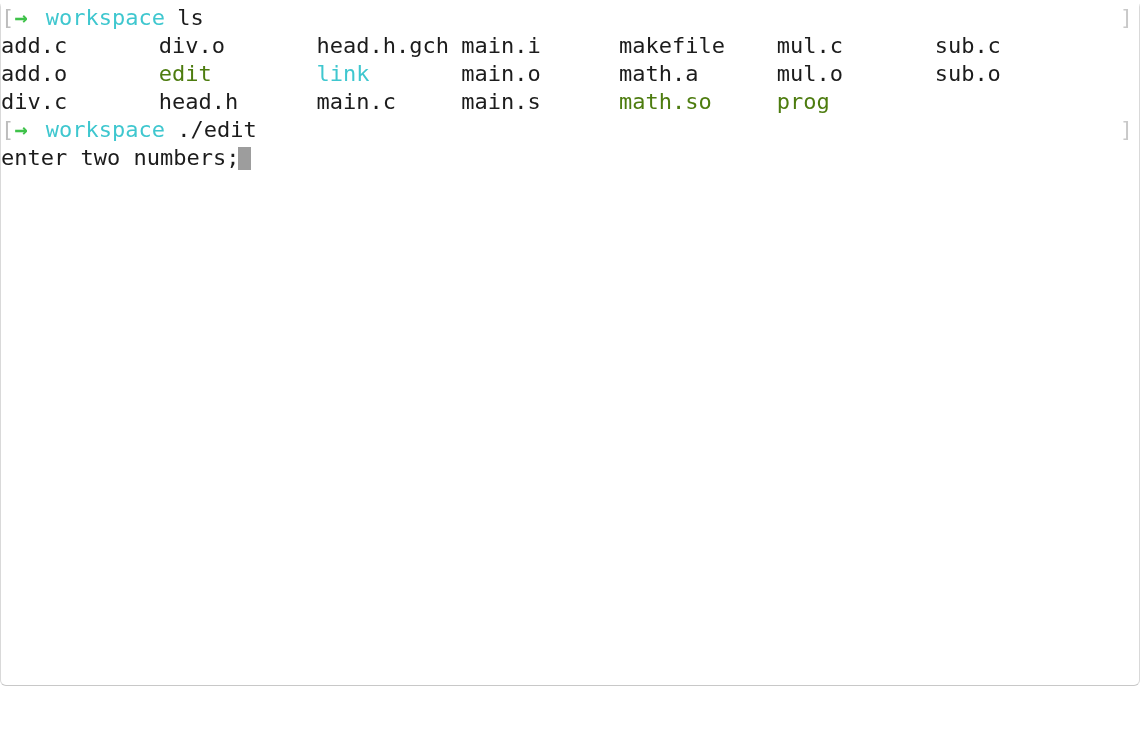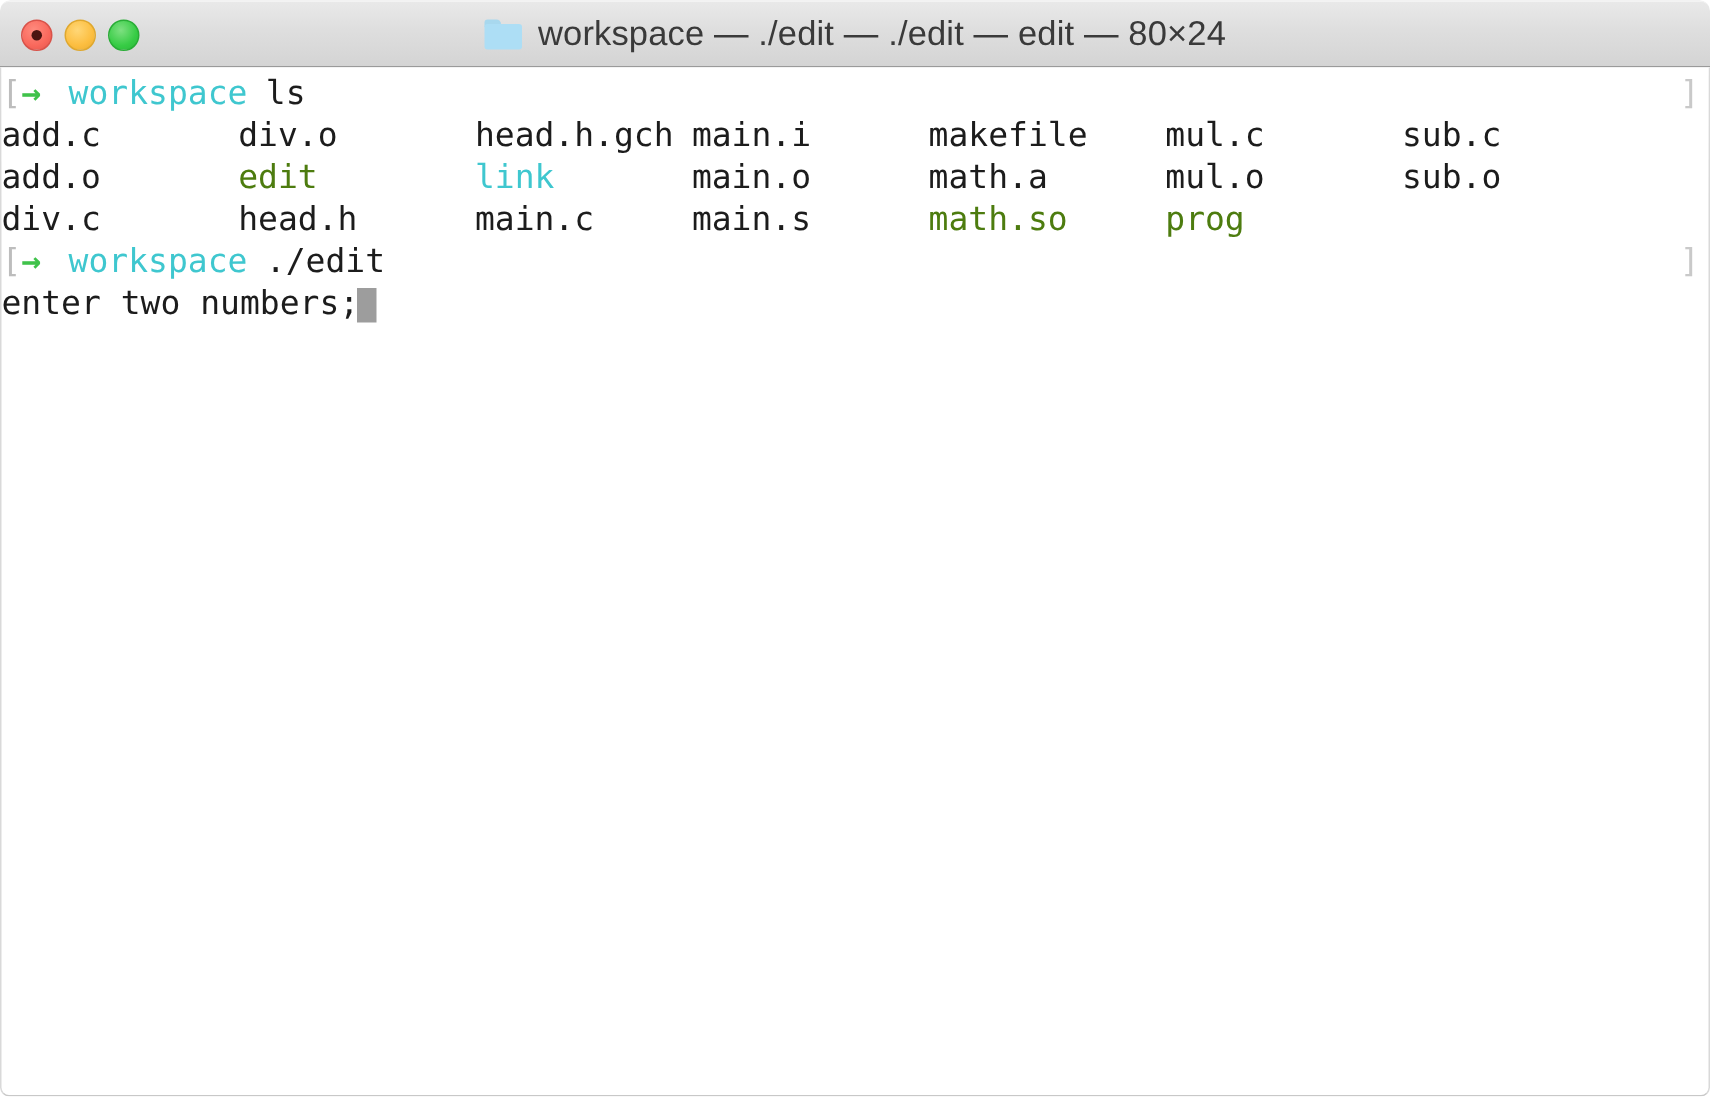--- a/index.html
+++ b/index.html
@@ -171,32 +171,18 @@
     right: 6px;
     top: 0;
     color: #c9c9c9;
   }
 </style>
 </head>
 <body>
 
 <div class="window">
 
-  <div class="titlebar">
-    <div class="traffic-lights">
-      <div class="light close"></div>
-      <div class="light minimize"></div>
-      <div class="light zoom"></div>
-    </div>
-    <div class="title-wrap">
-      <span class="folder-icon">
-        <span class="tab"></span>
-        <span class="body"></span>
-      </span>
-      <span class="title-text">workspace — ./edit — ./edit — edit — 80×24</span>
-    </div>
-  </div>
 
   <div class="terminal">
     <div class="screen" id="screen"><div class="row"><span class="cell c-bracket" style="left: 0px;">[</span><span class="cell c-green" style="left: 13.15px;">→</span><span class="cell c-cyan" style="left: 44.71px;">workspace</span><span class="cell c-default" style="left: 176.21px;">ls</span><span class="right-bracket">]</span></div><div class="row"><span class="cell c-default" style="left: 0px;">add.c</span><span class="cell c-default" style="left: 157.8px;">div.o</span><span class="cell c-default" style="left: 315.6px;">head.h.gch</span><span class="cell c-default" style="left: 460.25px;">main.i</span><span class="cell c-default" style="left: 618.05px;">makefile</span><span class="cell c-default" style="left: 775.85px;">mul.c</span><span class="cell c-default" style="left: 933.65px;">sub.c</span></div><div class="row"><span class="cell c-default" style="left: 0px;">add.o</span><span class="cell c-red" style="left: 157.8px;">edit</span><span class="cell c-cyan" style="left: 315.6px;">link</span><span class="cell c-default" style="left: 460.25px;">main.o</span><span class="cell c-default" style="left: 618.05px;">math.a</span><span class="cell c-default" style="left: 775.85px;">mul.o</span><span class="cell c-default" style="left: 933.65px;">sub.o</span></div><div class="row"><span class="cell c-default" style="left: 0px;">div.c</span><span class="cell c-default" style="left: 157.8px;">head.h</span><span class="cell c-default" style="left: 315.6px;">main.c</span><span class="cell c-default" style="left: 460.25px;">main.s</span><span class="cell c-red" style="left: 618.05px;">math.so</span><span class="cell c-red" style="left: 775.85px;">prog</span></div><div class="row"><span class="cell c-bracket" style="left: 0px;">[</span><span class="cell c-green" style="left: 13.15px;">→</span><span class="cell c-cyan" style="left: 44.71px;">workspace</span><span class="cell c-default" style="left: 176.21px;">./edit</span><span class="right-bracket">]</span></div><div class="row"><span class="cell c-default" style="left: 0px;">enter two numbers;</span><span class="cell cursor-block" style="left: 236.7px; top: 3px;"></span></div></div>
   </div>
 
 </div>
 
 </body></html>

